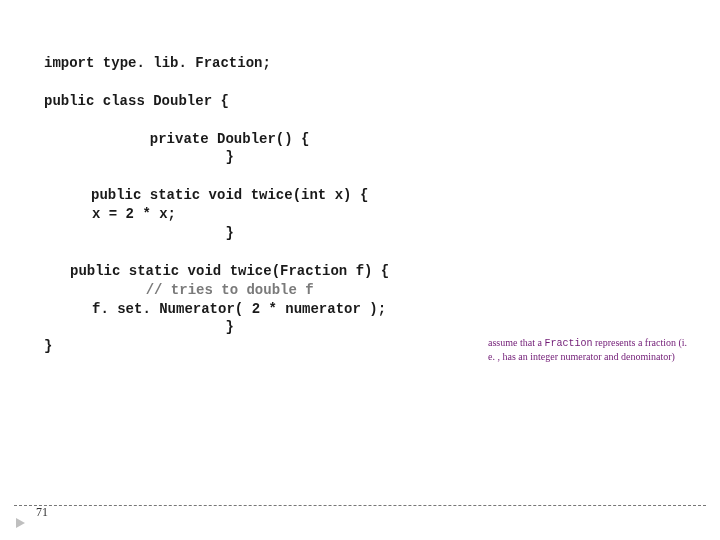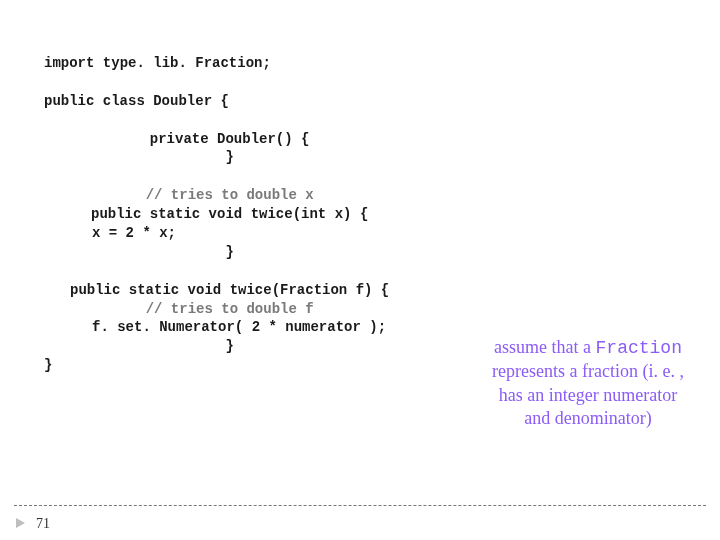--- a/index.html
+++ b/index.html
@@ -29,38 +29,37 @@
   .id { font-weight: bold; }
   .cmt { color: #7a7a7a; font-weight: bold; }
   .indent1 { padding-left: 26px; text-align: center; }
   .indent2 { padding-left: 48px; }
   .note {
     position: absolute;
     left: 488px;
     top: 336px;
     width: 200px;
     font-family: Georgia, serif;
-    font-size: 18px;
+    font-size: 10px;
     line-height: 1.3;
-    color: #8b5cf6;
-    text-align: center;
+    color: #701a75;
   }
   .mono { font-family: 'Courier New', monospace; }
   .divider {
     position: absolute;
     left: 14px;
     right: 14px;
     bottom: 34px;
     border-top: 1px dashed #777;
   }
   .pagenum {
     position: absolute;
     left: 36px;
-    bottom: 8px;
-    font-size: 14px;
+    bottom: 20px;
+    font-size: 12px;
     color: #333;
     font-family: Georgia, serif;
   }
   .arrow {
     position: absolute;
     left: 16px;
     bottom: 12px;
     width: 0;
     height: 0;
     border-top: 5px solid transparent;
@@ -72,21 +71,20 @@
 <body>
 
 <div class="code-region">
   <div class="code-line"><span class="kw">import</span><span class="id"> type. lib. Fraction;</span></div>
   <div class="code-line">&nbsp;</div>
   <div class="code-line"><span class="kw">public class </span><span class="id">Doubler</span><span class="id"> {</span></div>
   <div class="code-line">&nbsp;</div>
   <div class="code-line indent1"><span class="kw">private </span><span class="id">Doubler() {</span></div>
   <div class="code-line indent1"><span class="id">}</span></div>
   <div class="code-line">&nbsp;</div>
-  <div class="code-line indent1"><span class="cmt">// tries to double x</span></div>
   <div class="code-line indent1"><span class="kw">public static void </span><span class="id">twice(</span><span class="kw">int </span><span class="id">x) {</span></div>
   <div class="code-line indent2"><span class="id">x = 2 * x;</span></div>
   <div class="code-line indent1"><span class="id">}</span></div>
   <div class="code-line">&nbsp;</div>
   <div class="code-line indent1"><span class="kw">public static void </span><span class="id">twice(Fraction f) {</span></div>
   <div class="code-line indent1"><span class="cmt">// tries to double f</span></div>
   <div class="code-line indent2"><span class="id">f. set. Numerator( 2 * numerator );</span></div>
   <div class="code-line indent1"><span class="id">}</span></div>
   <div class="code-line"><span class="id">}</span></div>
 </div>

